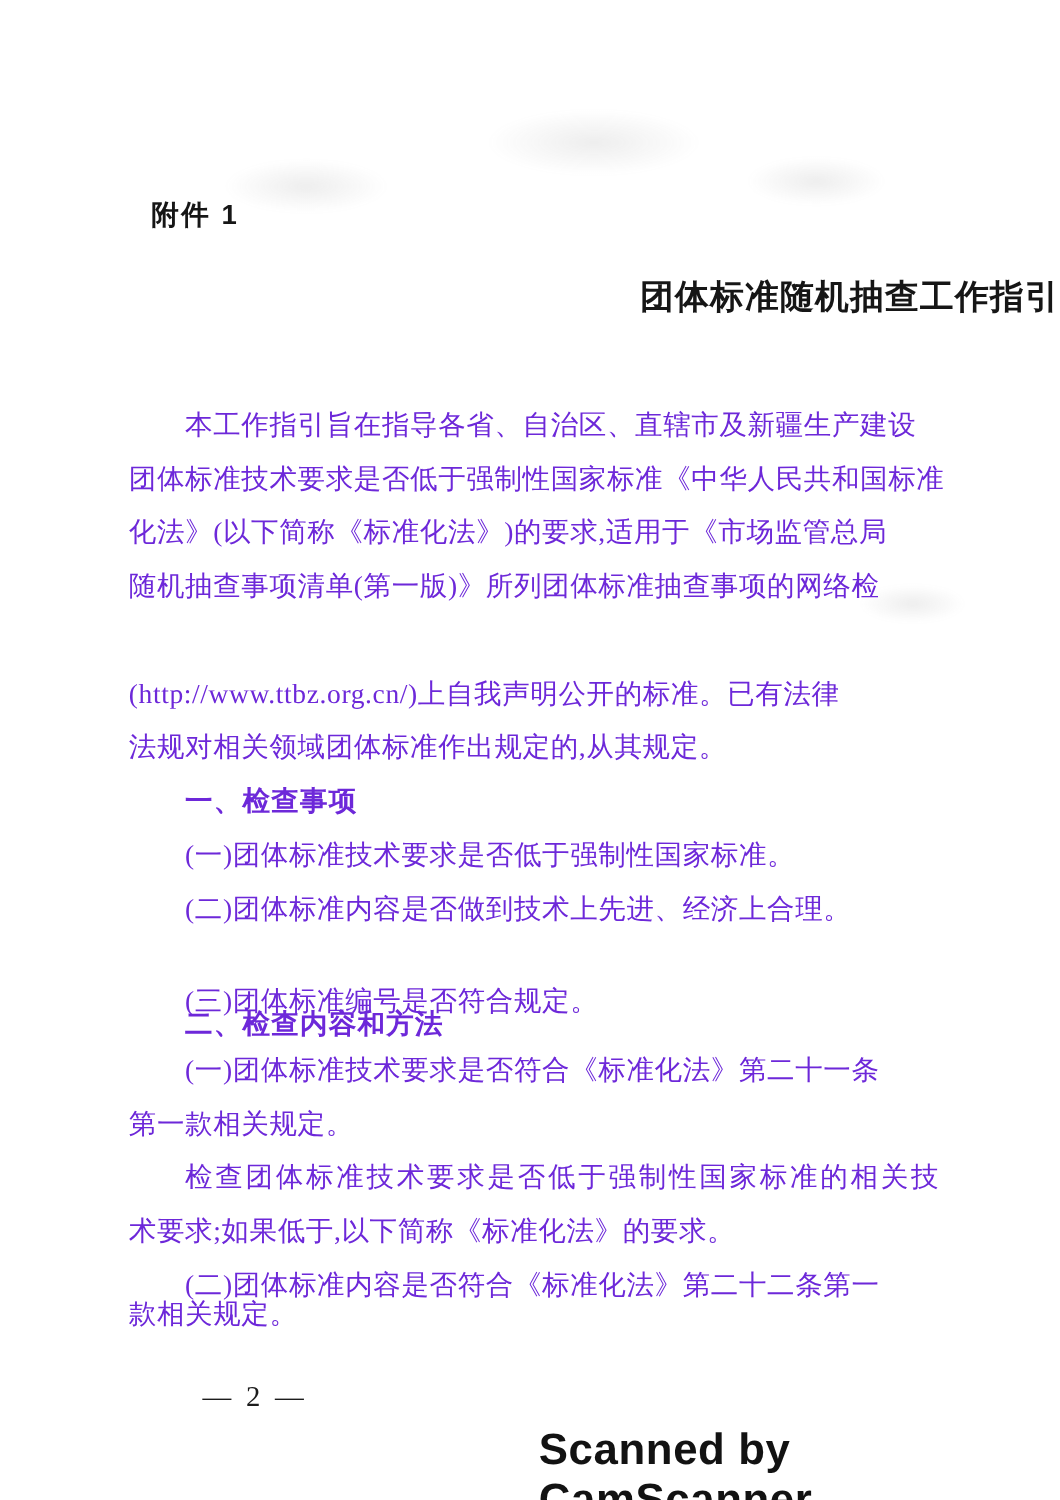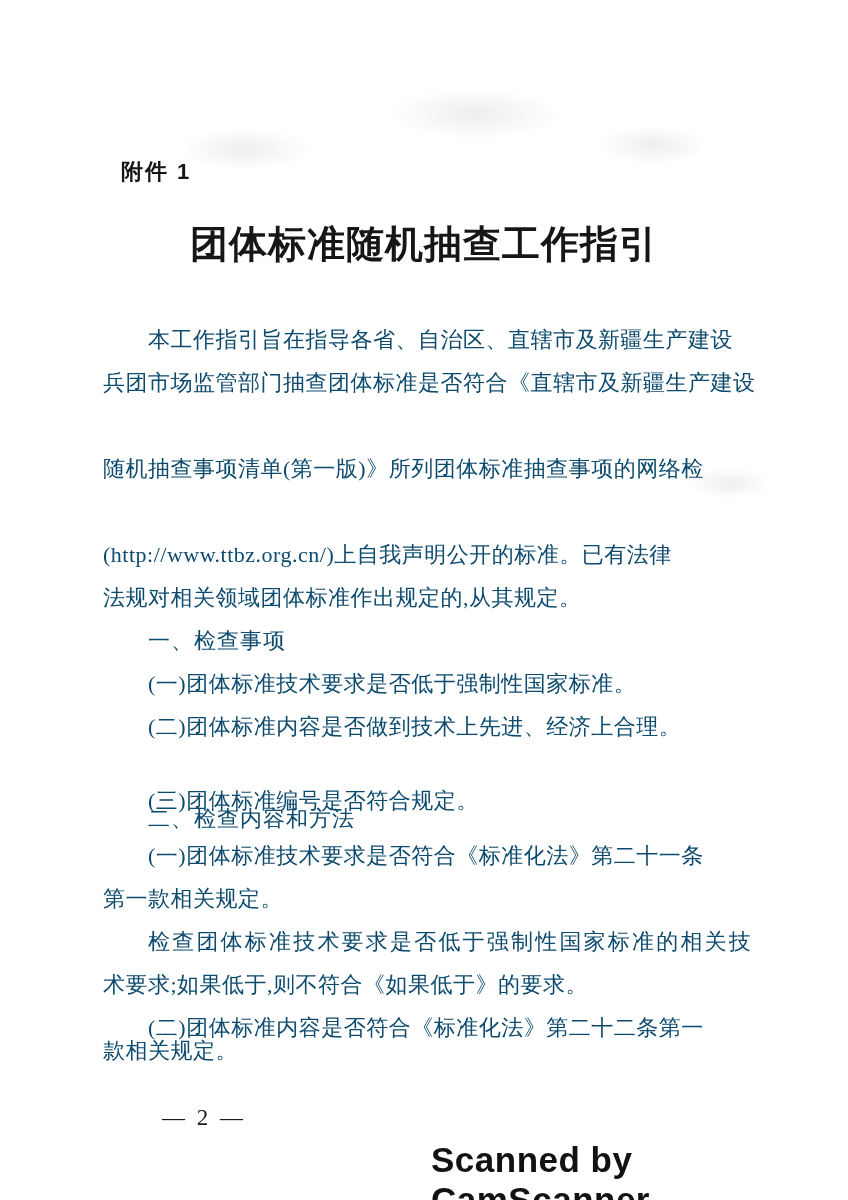--- a/index.html
+++ b/index.html
@@ -13,35 +13,35 @@
   }
   .attachment{
     position:absolute;left:121px;top:141px;
     font-size:22px;font-weight:bold;
     font-family:"Liberation Sans","DejaVu Sans",sans-serif;
     letter-spacing:2px;
     margin-top:16px;
   }
   .title{
     position:absolute;left:0;right:0;top:219px;
-    text-align:center;
-    font-size:38px;font-weight:bold;
+    text-align:right;
+    font-size:27px;font-weight:bold;
     font-family:"Liberation Sans","DejaVu Sans",sans-serif;
     letter-spacing:1px;
   }
   .bodyline{
     position:absolute;left:103px;width:668px;
     font-size:22px;line-height:29px;
     white-space:nowrap;
     letter-spacing:0.5px;
-    color:#0c4a6e;
+    color:#6d28d9;
   }
   .indent{padding-left:45px;}
   .heading{
-    font-weight:normal;
+    font-weight:bold;
     font-family:"Liberation Sans","DejaVu Sans",sans-serif;
     letter-spacing:1px;
   }
   .ls-wide{letter-spacing:7.5px;}
   .ls-med{letter-spacing:2.2px;}
   .pagenum{
     position:absolute;left:162px;top:1105px;
     font-size:23px;letter-spacing:3px;color:#1c1c1c;
   }
   .watermark{
@@ -69,33 +69,34 @@
   <div class="smudge s1"></div>
   <div class="smudge s2"></div>
   <div class="smudge s3"></div>
   <div class="smudge s4"></div>
 
   <div class="attachment">附件 1</div>
 
   <div class="title">团体标准随机抽查工作指引</div>
 
   <div class="bodyline indent" style="top:325px">本工作指引旨在指导各省、自治区、直辖市及新疆生产建设</div>
-  <div class="bodyline" style="top:368px">兵团市场监管部门抽查团体标准是否符合《直辖市及新疆生产建设</div>
+  <div class="bodyline" style="top:368px">团体标准技术要求是否低于强制性国家标准《中华人民共和国标准</div>
+  <div class="bodyline" style="top:411px">化法》(以下简称《标准化法》)的要求,适用于《市场监管总局</div>
   <div class="bodyline" style="top:454px">随机抽查事项清单(第一版)》所列团体标准抽查事项的网络检</div>
   <div class="bodyline" style="top:540px">(http://www.ttbz.org.cn/)上自我声明公开的标准。已有法律</div>
   <div class="bodyline" style="top:583px">法规对相关领域团体标准作出规定的,从其规定。</div>
   <div class="bodyline indent heading" style="top:626px">一、检查事项</div>
   <div class="bodyline indent" style="top:669px">(一)团体标准技术要求是否低于强制性国家标准。</div>
   <div class="bodyline indent" style="top:712px">(二)团体标准内容是否做到技术上先进、经济上合理。</div>
   <div class="bodyline indent" style="top:786px">(三)团体标准编号是否符合规定。</div>
   <div class="bodyline indent heading" style="top:804px">二、检查内容和方法</div>
   <div class="bodyline indent" style="top:841px">(一)团体标准技术要求是否符合《标准化法》第二十一条</div>
   <div class="bodyline" style="top:884px">第一款相关规定。</div>
   <div class="bodyline indent ls-med" style="top:927px">检查团体标准技术要求是否低于强制性国家标准的相关技</div>
-  <div class="bodyline" style="top:970px">术要求;如果低于,则不符合《如果低于》的要求。</div>
+  <div class="bodyline" style="top:970px">术要求;如果低于,以下简称《标准化法》的要求。</div>
   <div class="bodyline indent" style="top:1013px">(二)团体标准内容是否符合《标准化法》第二十二条第一</div>
   <div class="bodyline" style="top:1036px">款相关规定。</div>
 
   <div class="pagenum">— 2 —</div>
 
   <div class="watermark">Scanned by CamScanner</div>
 
 </div>
 
 </body></html>

